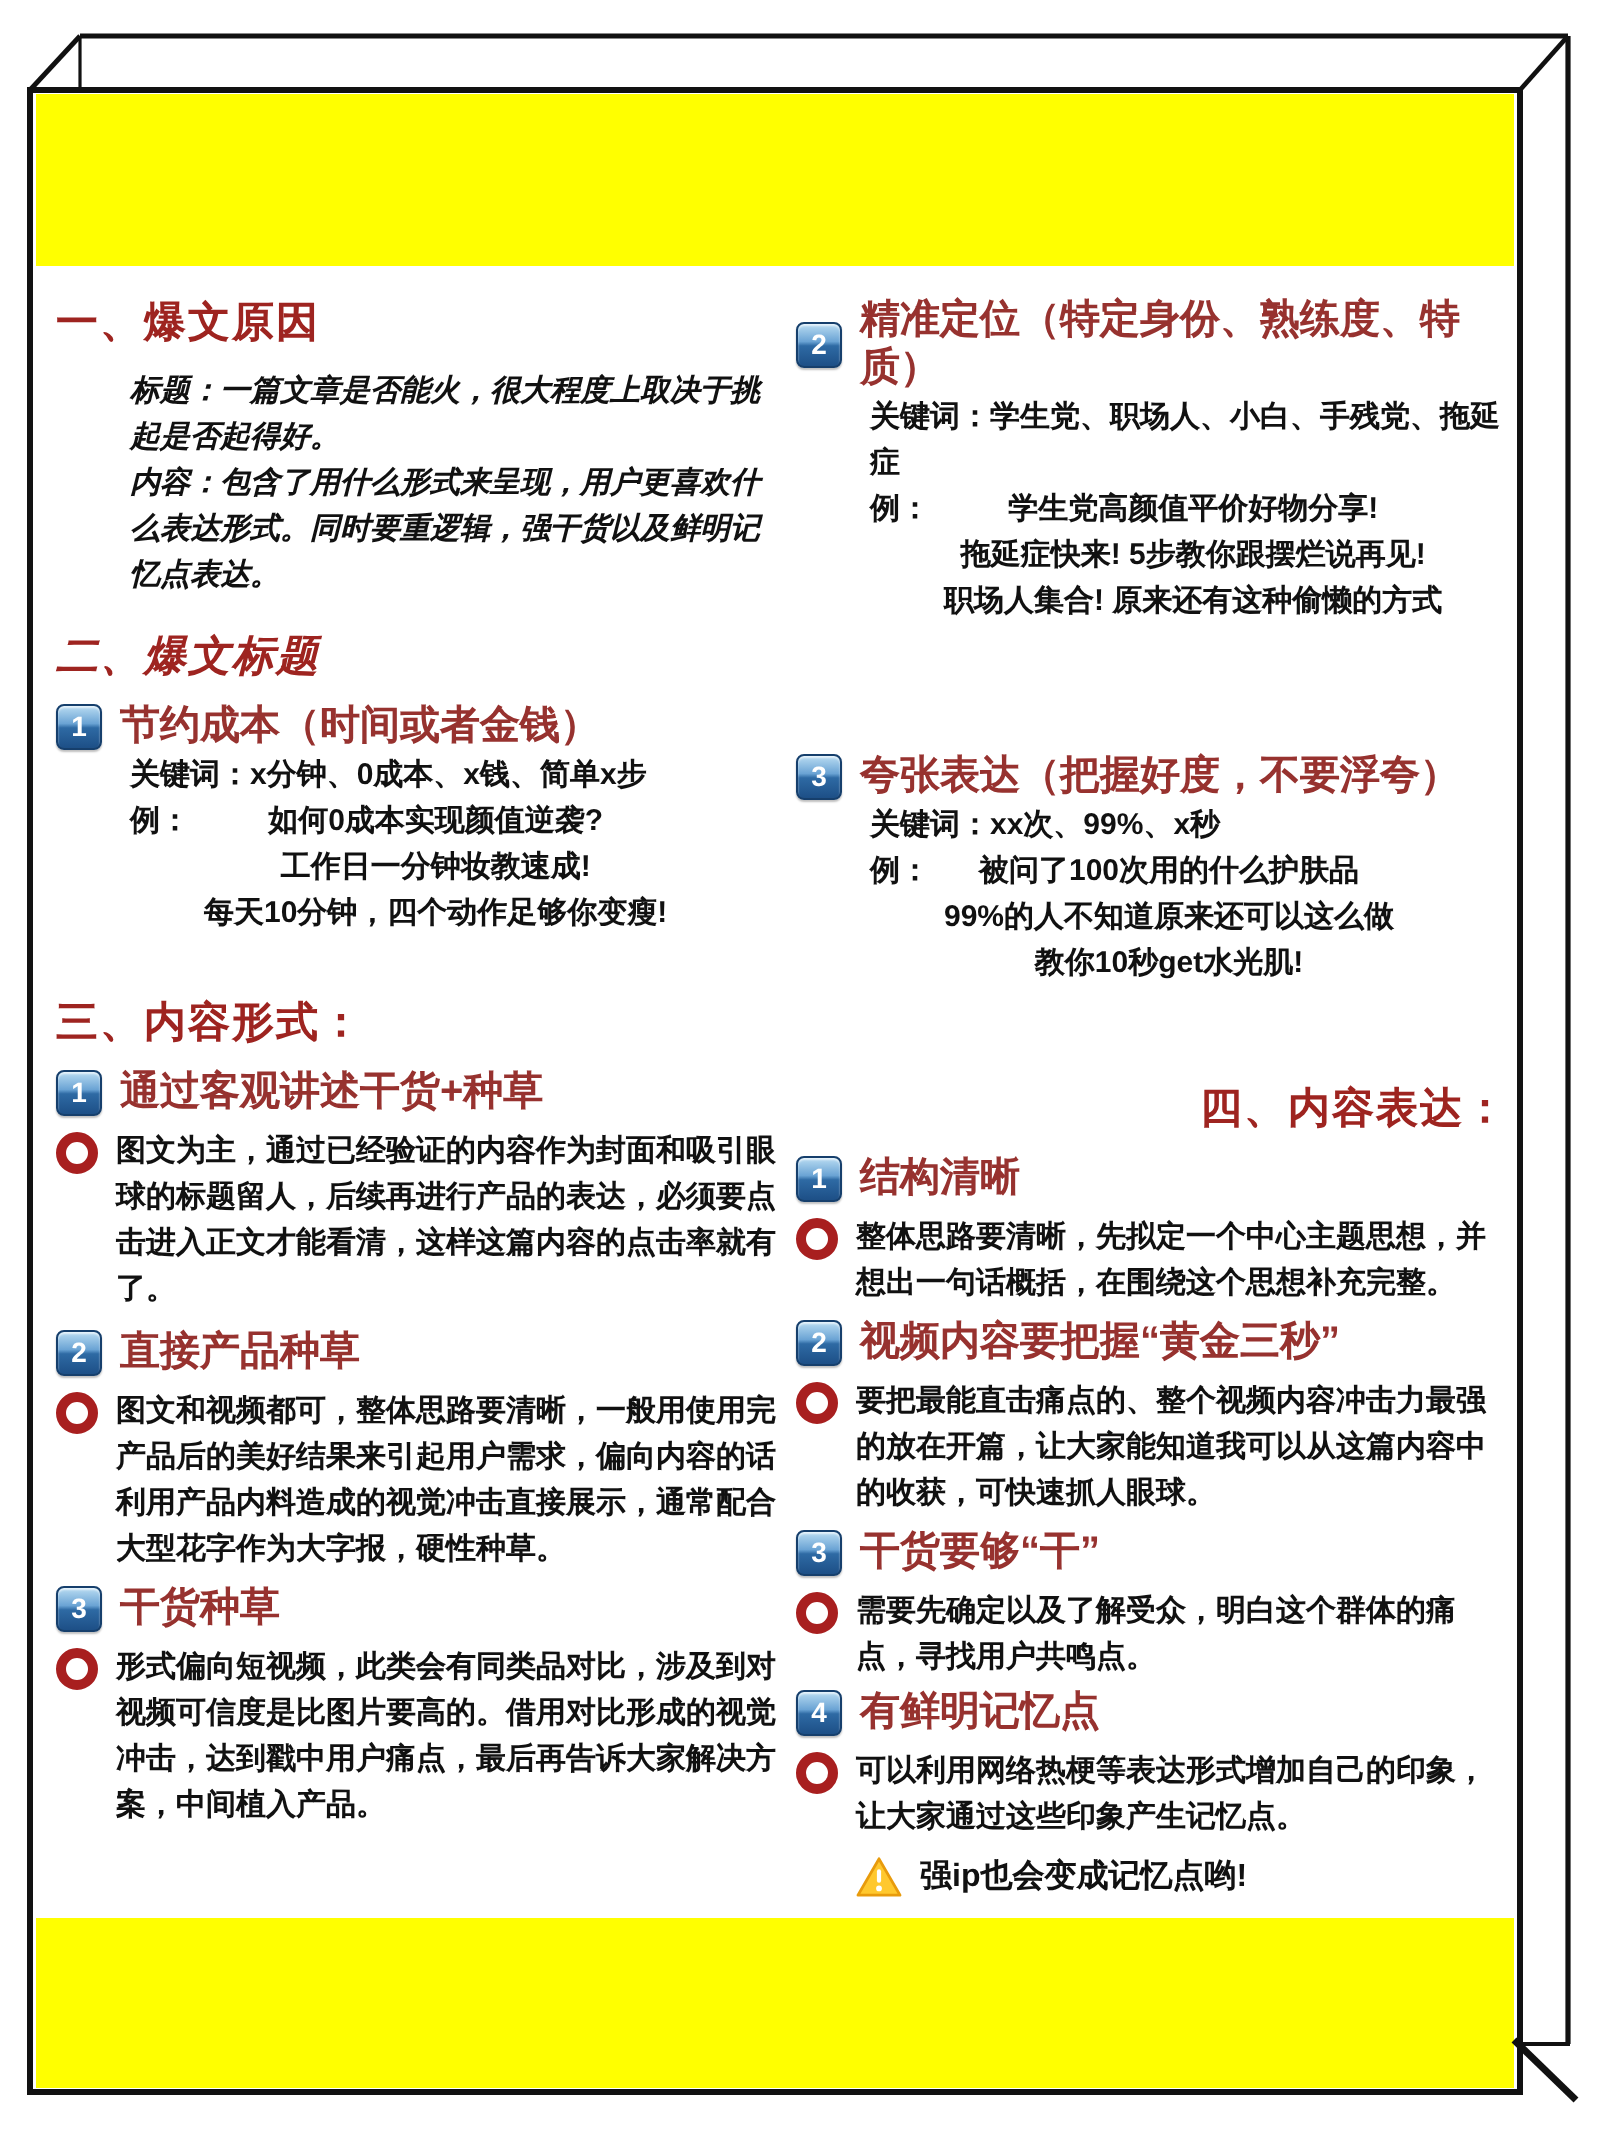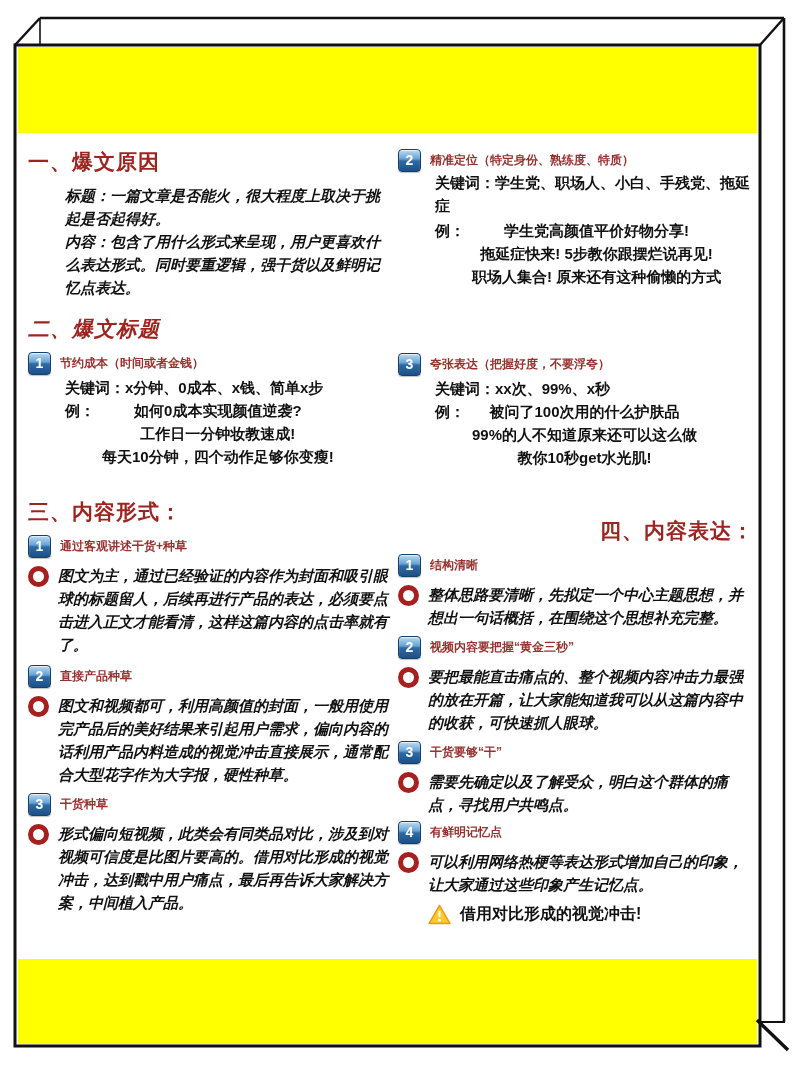--- a/index.html
+++ b/index.html
@@ -18,26 +18,26 @@
   .lbl{font-weight:800;}
   .item-head{display:flex;align-items:center;gap:9px;margin-top:8px;}
   .item-head.tight{margin-top:6px;}
   .item-head.vtight{margin-top:4px;}
   .item-head.first{margin-top:0;}
   .item-head.gap-big{margin-top:64px;}
   .badge{flex:0 0 auto;width:21px;height:21px;border-radius:4px;
          background:linear-gradient(180deg,#b9dcf2 0%,#6aa3d4 42%,#2e6aa4 52%,#1d4f86 100%);
          border:1px solid #163f6c;color:#fff;font-weight:800;font-size:14px;line-height:21px;
          text-align:center;box-shadow:inset 0 1px 1px rgba(255,255,255,.65),0 1px 1px rgba(0,0,0,.25);}
-  .item-title{font-size:12px;line-height:24px;font-weight:700;color:#97322f;}
+  .item-title{font-size:20px;line-height:24px;font-weight:700;color:#97322f;}
   .kv{margin:1px 0 0 37px;font-size:15px;line-height:23px;font-weight:600;}
-  .kv.narrow{max-width:340px;font-family:Liberation Mono, monospace;}
+  .kv.narrow{max-width:340px;}
   .ex{display:flex;gap:7px;margin:0 0 0 37px;font-size:15px;line-height:23px;font-weight:600;}
   .ex-lines{white-space:pre-line;text-align:center;}
-  .bullet{display:flex;gap:9px;margin:6px 0 0 0;font-style:italic;}
+  .bullet{display:flex;gap:9px;margin:6px 0 0 0;}
   .ring{flex:0 0 auto;width:21px;height:21px;border-radius:50%;border:5px solid #a81f1f;
         box-sizing:border-box;margin-top:2px;background:#fff;}
   .bullet-text{font-size:15px;line-height:23px;font-weight:600;}
   .bold-lead{font-weight:800;}
   .warn{display:flex;align-items:center;gap:9px;margin:8px 0 0 30px;}
   .warn-text{font-size:16px;font-weight:800;color:#111;}
   .warn-icon{flex:0 0 auto;}
 </style>
 </head>
 <body>
@@ -91,21 +91,21 @@
         <span class="ring"></span>
         <span class="bullet-text"><span class="bold-lead">图文为主，</span><span>通过已经验证的内容作为封面和吸引眼球的标题留人，后续再进行产品的表达，必须要点击进入正文才能看清，这样这篇内容的点击率就有了。</span></span>
       </div>
 
       <div class="item-head">
         <span class="badge">2</span>
         <span class="item-title">直接产品种草</span>
       </div>
       <div class="bullet">
         <span class="ring"></span>
-        <span class="bullet-text"><span class="bold-lead">图文和视频都可，</span><span>利用高颜值的封面，一般用使用完产品后的美好结果来引起用户需求，偏向内容的话利用产品内料造成的视觉冲击直接展示，通常配合大型花字作为大字报，硬性种草。</span></span>
+        <span class="bullet-text"><span class="bold-lead">图文和视频都可，</span><span>整体思路要清晰，一般用使用完产品后的美好结果来引起用户需求，偏向内容的话利用产品内料造成的视觉冲击直接展示，通常配合大型花字作为大字报，硬性种草。</span></span>
       </div>
 
       <div class="item-head tight">
         <span class="badge">3</span>
         <span class="item-title">干货种草</span>
       </div>
       <div class="bullet">
         <span class="ring"></span>
         <span class="bullet-text"><span class="bold-lead">形式偏向短视频，</span><span>此类会有同类品对比，涉及到对视频可信度是比图片要高的。借用对比形成的视觉冲击，达到戳中用户痛点，最后再告诉大家解决方案，中间植入产品。</span></span>
       </div>
@@ -175,18 +175,18 @@
         <span class="ring"></span>
         <span class="bullet-text">可以利用网络热梗等表达形式增加自己的印象，让大家通过这些印象产生记忆点。</span>
       </div>
 
       <div class="warn">
         <svg class="warn-icon" width="23" height="21" viewBox="0 0 24 22">
           <path d="M12 1.5 L23 20.5 H1 Z" fill="#FFC82E" stroke="#E89B0C" stroke-width="1.5" stroke-linejoin="round"></path>
           <rect x="10.9" y="7" width="2.2" height="7" rx="1.1" fill="#ffffff"></rect>
           <circle cx="12" cy="17" r="1.5" fill="#ffffff"></circle>
         </svg>
-        <span class="warn-text">借用对比形成的视觉冲击!</span>
+        <span class="warn-text">强ip也会变成记忆点哟!</span>
       </div>
 
     </div>
   </div>
 </div>
 
 </body></html>

